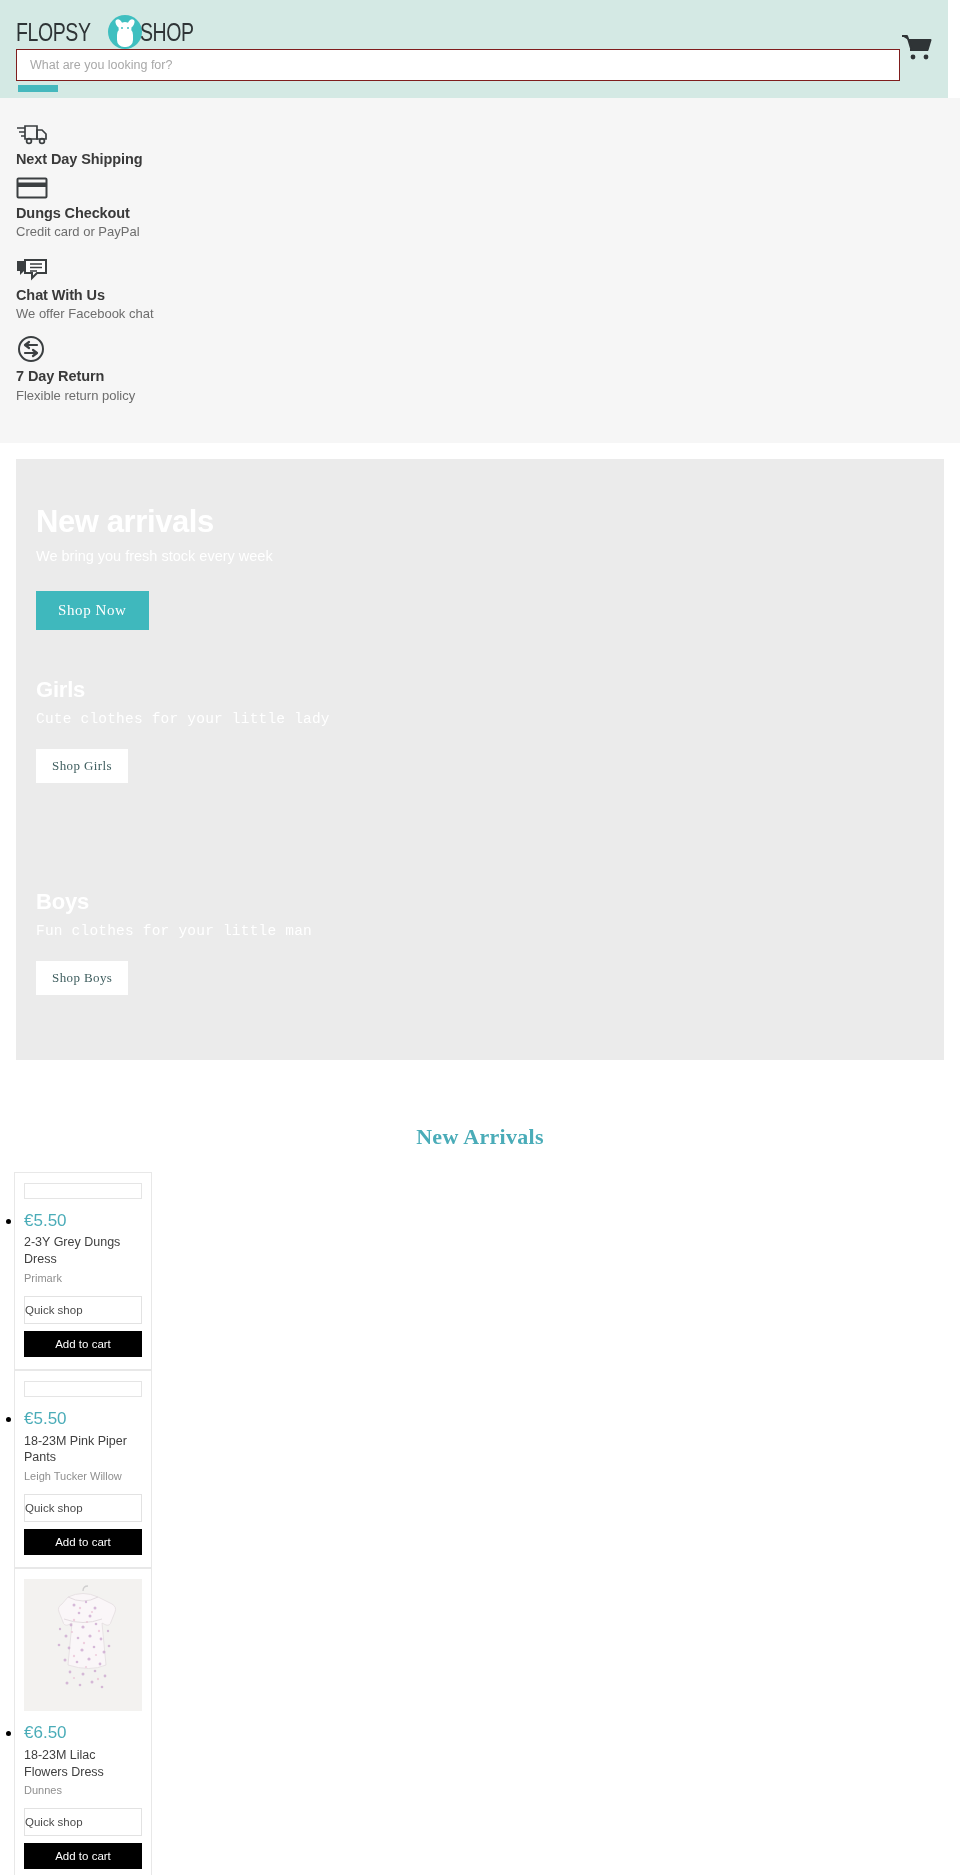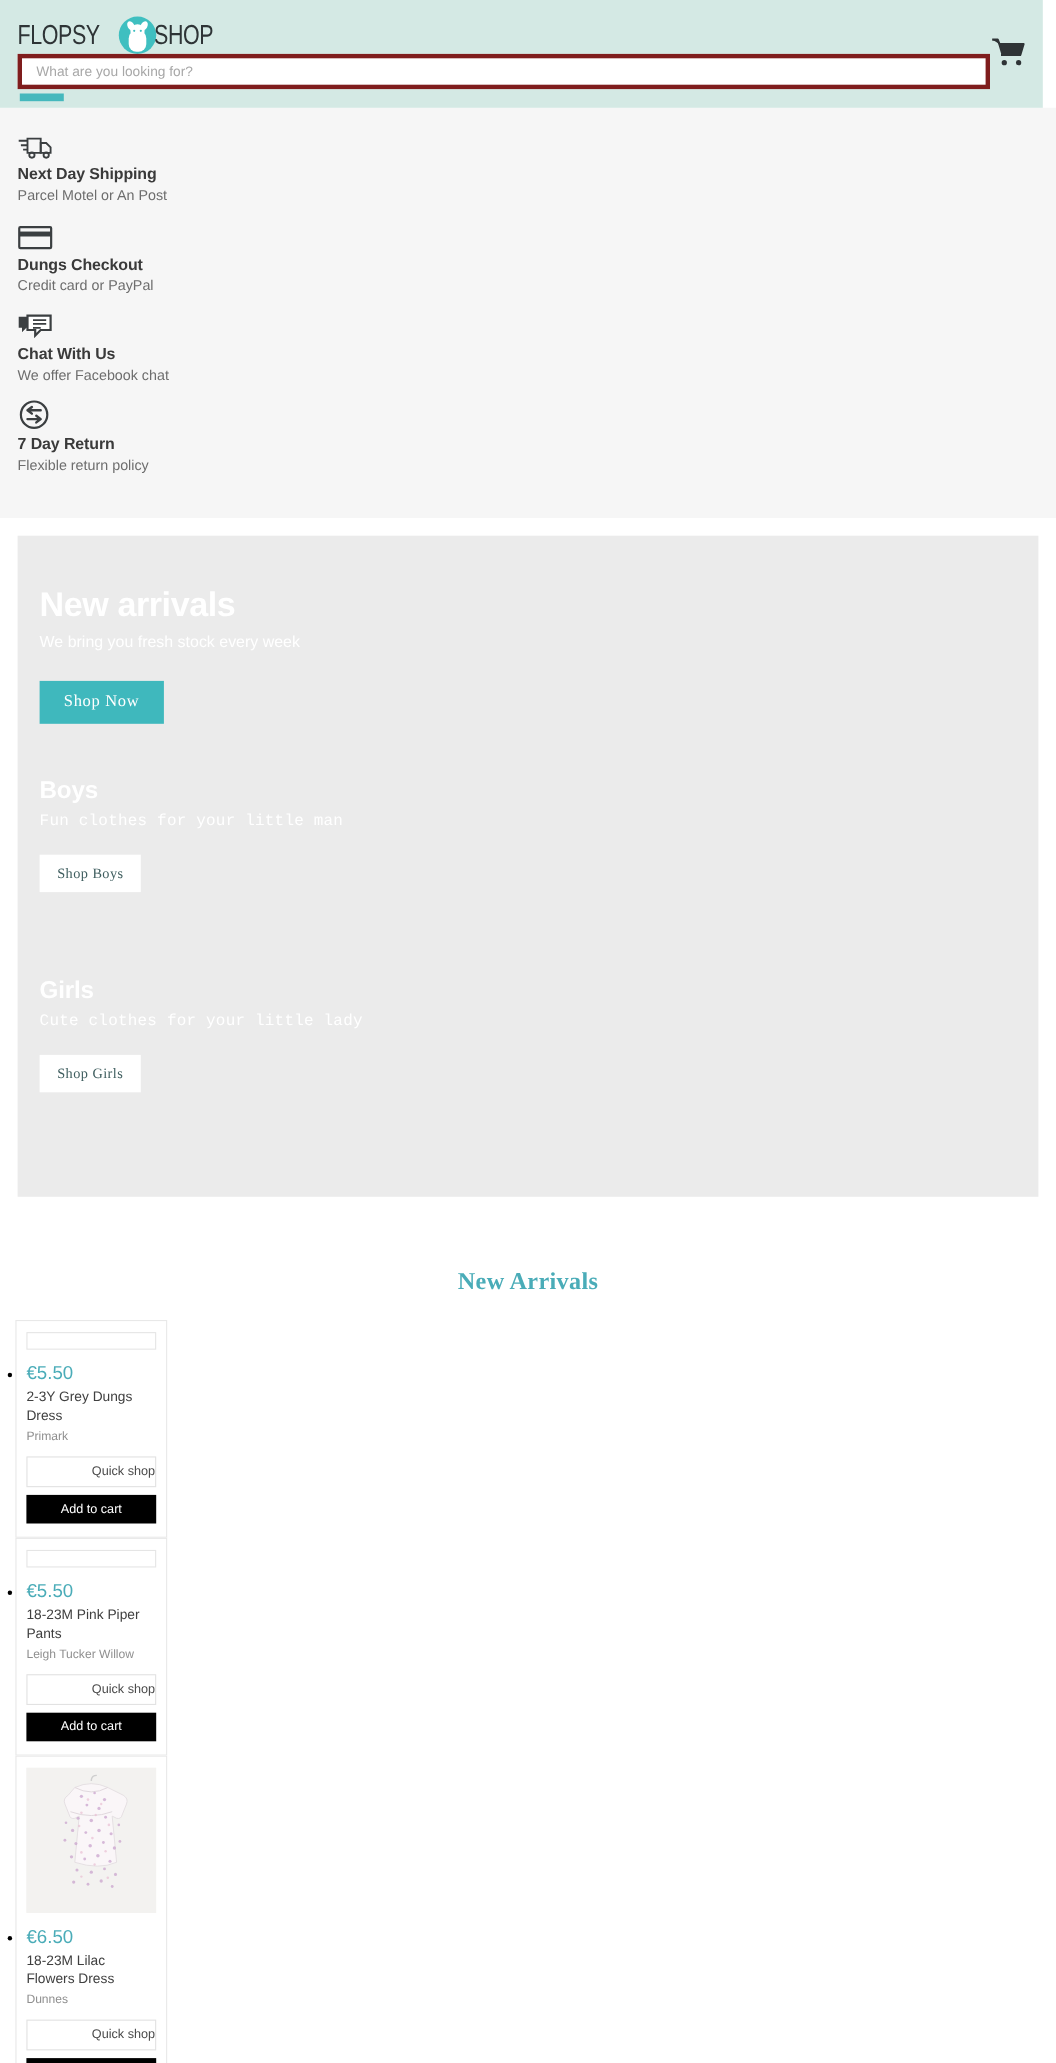--- a/index.html
+++ b/index.html
@@ -106,21 +106,21 @@
   .search-wrap {
     position: absolute;
     left: 16px;
     top: 49px;
     width: 884px;
     height: 32px;
   }
   .search-input {
     width: 100%;
     height: 32px;
-    border: 4px solid #7f1d1d;
+    border: 1px solid #7f1d1d;
     background: #ffffff;
     padding: 0 13px;
     font-family: "Liberation Sans", sans-serif;
     font-size: 12.5px;
     color: #555;
     outline: none;
   }
   .search-input::placeholder { color: #a8a8a8; }
 
   .search-underline {
@@ -286,21 +286,21 @@
   }
   .btn-quickshop {
     display: block;
     width: 100%;
     padding: 7px 0;
     border: 1px solid #e2e2e2;
     background: #ffffff;
     color: #4a4a4a;
     font-size: 11.5px;
     font-family: "Liberation Sans", sans-serif;
-    text-align: right;
+    text-align: left;
     cursor: pointer;
     margin-bottom: 7px;
   }
   .btn-addcart {
     display: block;
     width: 100%;
     padding: 7px 0;
     border: none;
     background: #000000;
     color: #ffffff;
@@ -355,21 +355,20 @@
         <g fill="none" stroke="#3b3f41" stroke-width="1.7">
           <path d="M1 6 h8 M3 10 h6 M5 14 h4"></path>
           <path d="M9 4 h12 v13 h-12 z"></path>
           <path d="M21 8 h5 l4 4 v5 h-9 z"></path>
         </g>
         <circle cx="13" cy="19" r="2.4" fill="none" stroke="#3b3f41" stroke-width="1.7"></circle>
         <circle cx="26" cy="19" r="2.4" fill="none" stroke="#3b3f41" stroke-width="1.7"></circle>
       </svg>
     </div>
     <div class="benefit-title">Next Day Shipping</div>
-    <div class="benefit-sub">Parcel Motel or An Post</div>
   </div>
 
   <div class="benefit">
     <div class="benefit-icon">
       <svg width="34" height="24" viewBox="0 0 34 24">
         <rect x="1.5" y="2.5" width="29" height="19" rx="1" fill="none" stroke="#3b3f41" stroke-width="2"></rect>
         <rect x="1.5" y="6.5" width="29" height="4.5" fill="#3b3f41"></rect>
       </svg>
     </div>
     <div class="benefit-title">Dungs Checkout</div>
@@ -404,30 +403,30 @@
 
 <section class="promo-area">
   <div class="promo-stack">
 
     <div class="promo-block first">
       <div class="promo-title big">New arrivals</div>
       <div class="promo-sub plain">We bring you fresh stock every week</div>
       <button class="promo-btn teal">Shop Now</button>
     </div>
 
+    <div class="promo-block second">
+      <div class="promo-title small">Girls</div>
+      <div class="promo-sub">Cute clothes for your little lady</div>
+      <button class="promo-btn white">Shop Girls</button>
+    </div>
+
     <div class="promo-block third">
       <div class="promo-title small">Boys</div>
       <div class="promo-sub">Fun clothes for your little man</div>
       <button class="promo-btn white">Shop Boys</button>
-    </div>
-
-    <div class="promo-block second">
-      <div class="promo-title small">Girls</div>
-      <div class="promo-sub">Cute clothes for your little lady</div>
-      <button class="promo-btn white">Shop Girls</button>
     </div>
 
   </div>
 </section>
 
 <section>
   <h2 class="arrivals-heading">New Arrivals</h2>
 
   <ul class="product-list">
 

